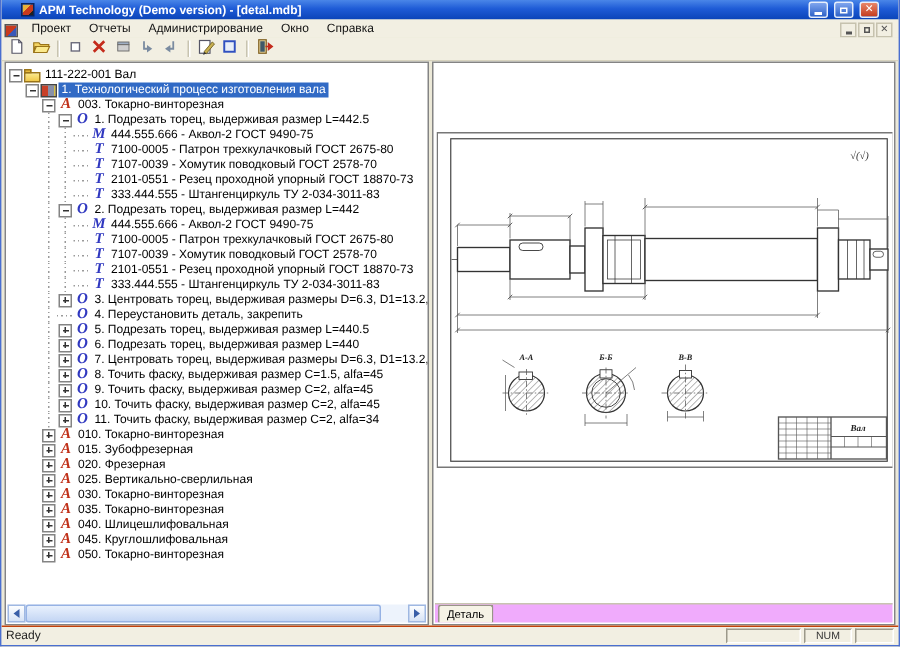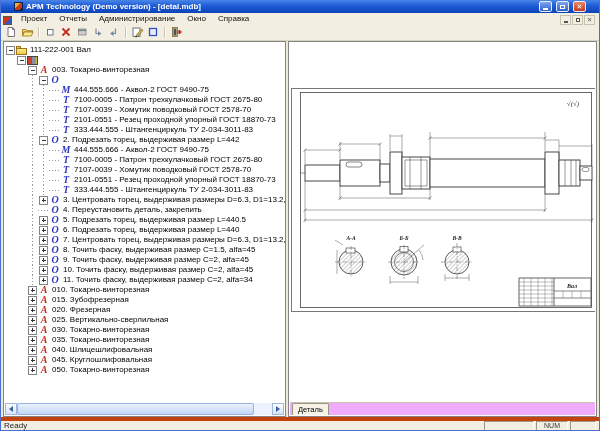--- a/index.html
+++ b/index.html
@@ -64,21 +64,21 @@
     border:1px solid #96B2E4;border-radius:2px;box-sizing:border-box;}
   
   .right-panel{position:absolute;left:287px;right:2px;top:0;bottom:0;background:#fff;border:1px solid #848484;box-sizing:border-box;}
   .draw-area{position:absolute;left:1px;right:1px;top:1px;bottom:14px;background:#fff;overflow:hidden;}
   .sheet-svg{position:absolute;left:1px;top:45px;}
   .tabbar{position:absolute;left:1px;right:1px;bottom:1px;height:13px;background:#f0abfc;border-top:1px solid #C8C4B0;
     display:flex;align-items:flex-end;padding-left:2px;box-sizing:border-box;}
   .tab{height:12px;min-width:36px;background:#F6F3E6;border:1px solid #989488;border-bottom:none;border-radius:2px 2px 0 0;
     font-size:7.5px;display:flex;align-items:center;justify-content:center;padding:0 5px;box-sizing:border-box;}
   
-  .statusbar{position:absolute;left:0;right:0;bottom:0;height:13px;background:#F2EFE2;border-top:4px solid #c2410c;
+  .statusbar{position:absolute;left:0;right:0;bottom:0;height:13px;background:#F2EFE2;border-top:1px solid #c2410c;
     display:flex;align-items:center;font-size:8px;color:#222;padding:0 3px;gap:0;box-sizing:border-box;}
   .status-left{flex:1;line-height:12px;}
   .scell{height:10px;border:1px solid;border-color:#9C998A #FFF #FFF #9C998A;font-size:7px;display:flex;align-items:center;justify-content:center;color:#333;box-sizing:border-box;}
   .scell:nth-of-type(1){width:50px;}
   .scell:nth-of-type(2){width:32px;}
   .scell:nth-of-type(3){width:26px;}
   svg text{font-family:"Liberation Serif",serif;}
 </style>
 </head>
 <body>
@@ -196,38 +196,40 @@
             </div>
             <div class="folder-ic"></div>
             <div class="tlabel">111-222-001 Вал</div>
           </div>
           <div class="tree-row">
             <div class="cell"></div>
             <div class="cell">
               <div class="ebox"></div>
             </div>
             <div class="proc-ic"></div>
+            <div class="tlabel sel">1. Технологический процесс изготовления вала</div>
           </div>
           <div class="tree-row">
             <div class="cell"></div>
             <div class="cell"></div>
             <div class="cell">
               <div class="ebox"></div>
             </div>
             <div class="ticon op">A</div>
             <div class="tlabel">003. Токарно-винторезная</div>
           </div>
           <div class="tree-row">
             <div class="cell"></div>
             <div class="cell"></div>
             <div class="cell guide"></div>
             <div class="cell">
               <div class="ebox"></div>
             </div>
             <div class="ticon bl">O</div>
+            <div class="tlabel">1. Подрезать торец, выдерживая размер L=442.5</div>
           </div>
           <div class="tree-row">
             <div class="cell"></div>
             <div class="cell"></div>
             <div class="cell guide"></div>
             <div class="cell guide"></div>
             <div class="cell stub"></div>
             <div class="ticon bl">M</div>
             <div class="tlabel">444.555.666 - Аквол-2 ГОСТ 9490-75</div>
           </div>

